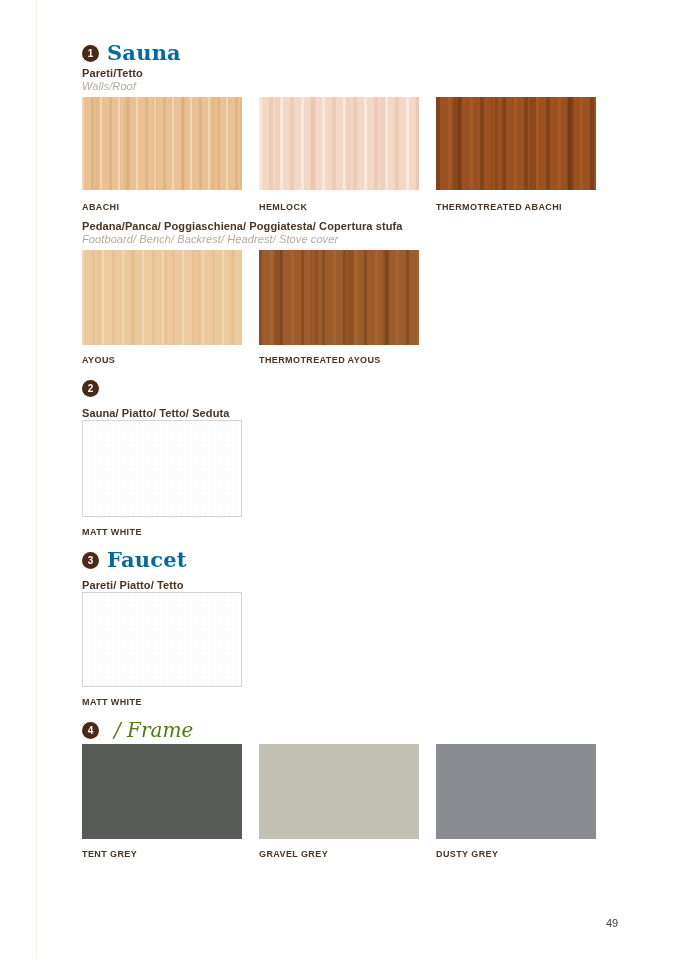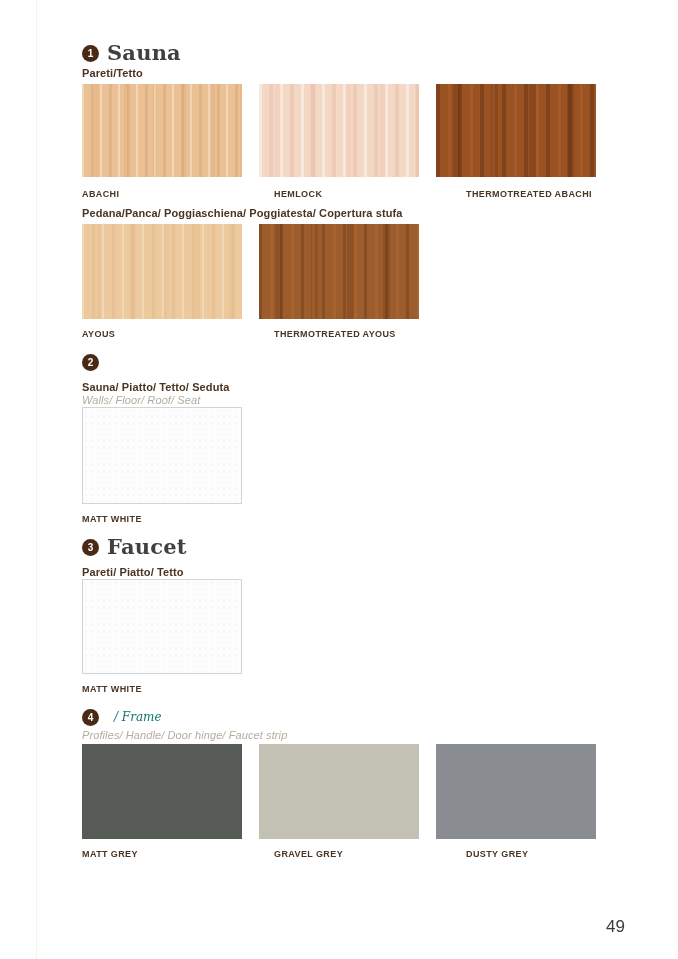--- a/index.html
+++ b/index.html
@@ -11,35 +11,35 @@
   .content{position:absolute;left:82px;top:41px;width:514px;}
 
   .section-header{display:flex;align-items:center;height:24px;}
   .badge{
     width:17px;height:17px;border-radius:50%;background:#4a2a15;color:#ffffff;
     font-size:10px;font-weight:bold;display:flex;align-items:center;justify-content:center;
     margin-right:8px;flex:0 0 auto;
   }
   .section-title{
     font-family:"DejaVu Serif",serif;font-size:21px;line-height:24px;
-    font-weight:bold;color:#404040;letter-spacing:0.2px;
+    font-weight:bold;color:#0369a1;letter-spacing:0.2px;
   }
   .title-suffix{
-    font-family:"DejaVu Serif",serif;font-size:12px;line-height:24px;
-    font-style:italic;font-weight:normal;color:#0f766e;margin-left:7px;
+    font-family:"DejaVu Serif",serif;font-size:20px;line-height:24px;
+    font-style:italic;font-weight:normal;color:#4d7c0f;margin-left:7px;
   }
 
   .label-it{font-size:11px;line-height:13px;font-weight:bold;color:#4a3423;letter-spacing:0.1px;}
   .label-en{font-size:11px;line-height:13px;font-style:italic;color:#b5ab9d;letter-spacing:0.1px;}
 
   .swatch-row{display:flex;gap:17px;}
   .swatch{width:160px;flex:0 0 auto;box-sizing:border-box;}
   .h93{height:93px}.h95{height:95px}.h97{height:97px}
 
-  .name-row{display:flex;gap:32px;}
+  .name-row{display:flex;gap:17px;}
   .name-cell{
     width:160px;flex:0 0 auto;font-size:9px;line-height:11px;font-weight:bold;
     color:#4a3423;letter-spacing:0.4px;white-space:nowrap;
   }
 
   
   .tx-abachi{background-image:
     repeating-linear-gradient(90deg, rgba(255,250,240,0.35) 0, rgba(255,250,240,0.35) 2px, rgba(255,250,240,0) 2px, rgba(255,250,240,0) 9px, rgba(176,120,64,0.18) 9px, rgba(176,120,64,0.18) 12px, rgba(176,120,64,0) 12px, rgba(176,120,64,0) 18px),
     repeating-linear-gradient(90deg, rgba(214,160,100,0) 0, rgba(214,160,100,0) 13px, rgba(214,160,100,0.25) 13px, rgba(214,160,100,0.25) 17px, rgba(214,160,100,0) 17px, rgba(214,160,100,0) 29px);}
   .tx-hemlock{background-image:
@@ -58,65 +58,66 @@
     border:1px solid #d3d3d3;
     background-image:radial-gradient(rgba(160,160,160,0.07) 1px, rgba(160,160,160,0) 1.5px);
     background-size:6px 6px;}
   .tx-flat{}
 
   
   .mt2{margin-top:2px}.mt4{margin-top:4px}.mt7{margin-top:7px}
   .mt10{margin-top:10px}.mt12{margin-top:12px}
 
   .page-number{
-    position:absolute;left:606px;top:917px;font-size:17px;color:#3c3c3c;text-align:right;
+    position:absolute;left:606px;top:917px;font-size:11px;color:#3c3c3c;text-align:right;
   }
 </style>
 </head>
 <body>
 
 <div class="edge-line"></div>
 
 <div class="content">
 
   <div class="section-header">
     <span class="badge">1</span>
     <span class="section-title">Sauna</span>
   </div>
 
   <div class="label-it mt2">Pareti/Tetto</div>
+  <div class="label-en">Walls/Roof</div>
 
   <div class="swatch-row mt4">
     <div class="swatch h93 tx-abachi" style="background-color: rgb(234, 193, 148);"></div>
     <div class="swatch h93 tx-hemlock" style="background-color: rgb(243, 216, 198);"></div>
     <div class="swatch h93 tx-t-abachi" style="background-color: rgb(155, 82, 35);"></div>
   </div>
   <div class="name-row mt12">
     <div class="name-cell">ABACHI</div>
     <div class="name-cell">HEMLOCK</div>
     <div class="name-cell">THERMOTREATED ABACHI</div>
   </div>
 
   <div class="label-it mt7">Pedana/Panca/ Poggiaschiena/ Poggiatesta/ Copertura stufa</div>
+  <div class="label-en">Footboard/ Bench/ Backrest/ Headrest/ Stove cover</div>
 
   <div class="swatch-row mt4">
     <div class="swatch h95 tx-ayous" style="background-color: rgb(237, 201, 158);"></div>
     <div class="swatch h95 tx-t-ayous" style="background-color: rgb(157, 92, 43);"></div>
   </div>
   <div class="name-row mt10">
     <div class="name-cell">AYOUS</div>
     <div class="name-cell">THERMOTREATED AYOUS</div>
   </div>
 
   <div class="section-header mt10">
     <span class="badge">2</span>
   </div>
 
   <div class="label-it mt7">Sauna/ Piatto/ Tetto/ Seduta</div>
-  <div class="label-en">Walls/ Floor/ Roof/ Seat</div>
 
   <div class="swatch-row">
     <div class="swatch h97 tx-matt" style="background-color: rgb(253, 253, 253);"></div>
   </div>
   <div class="name-row mt10">
     <div class="name-cell">MATT WHITE</div>
   </div>
 
   <div class="section-header mt10">
     <span class="badge">3</span>
@@ -130,28 +131,27 @@
   </div>
   <div class="name-row mt10">
     <div class="name-cell">MATT WHITE</div>
   </div>
 
   <div class="section-header mt10">
     <span class="badge">4</span>
     <span class="title-suffix">/ Frame</span>
   </div>
 
-  <div class="label-en">Profiles/ Handle/ Door hinge/ Faucet strip</div>
 
   <div class="swatch-row mt2">
     <div class="swatch h95 tx-flat" style="background-color: rgb(86, 91, 86);"></div>
     <div class="swatch h95 tx-flat" style="background-color: rgb(194, 193, 179);"></div>
     <div class="swatch h95 tx-flat" style="background-color: rgb(137, 141, 146);"></div>
   </div>
   <div class="name-row mt10">
-    <div class="name-cell">MATT GREY</div>
+    <div class="name-cell">TENT GREY</div>
     <div class="name-cell">GRAVEL GREY</div>
     <div class="name-cell">DUSTY GREY</div>
   </div>
 
 </div>
 
 <div class="page-number">49</div>
 
 </body></html>

